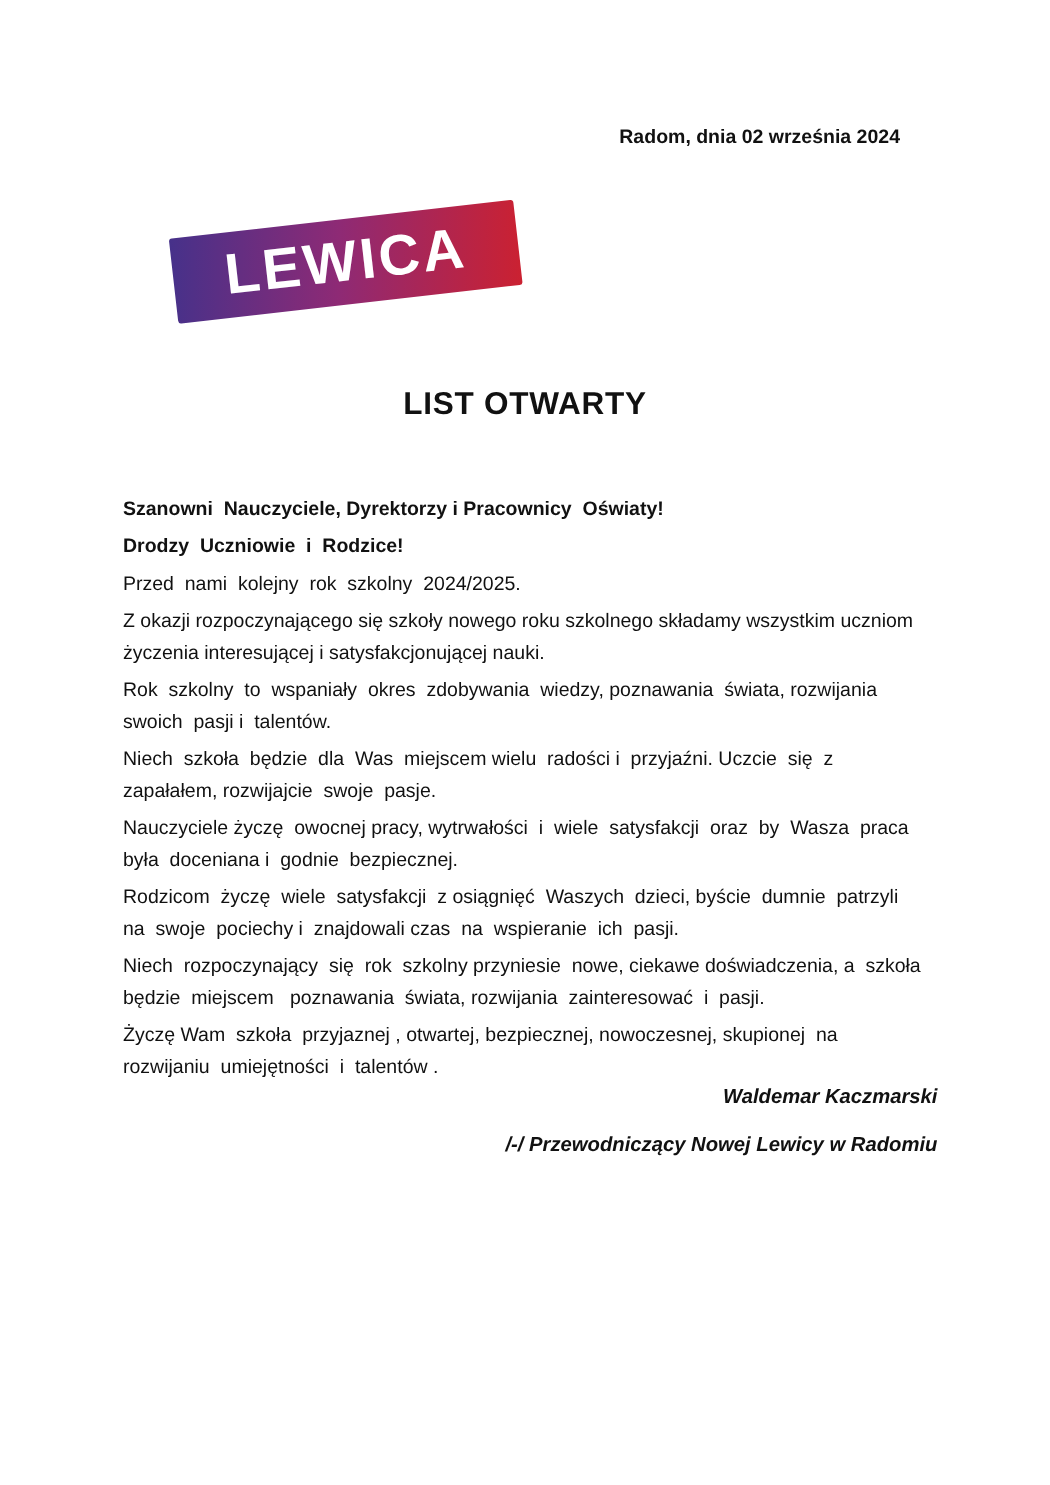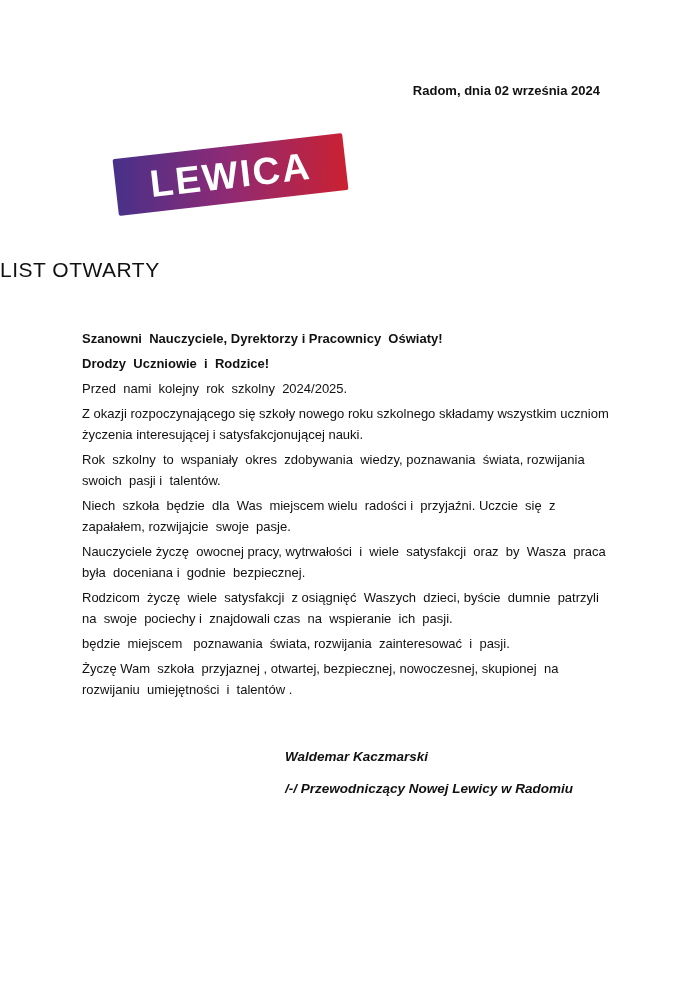--- a/index.html
+++ b/index.html
@@ -44,41 +44,42 @@
     letter-spacing: 2px;
     line-height: 1;
     user-select: none;
   }
   .title {
     position: absolute;
     top: 258px;
     left: 0;
     width: 100%;
     margin: 0;
+    text-align: center;
     font-size: 21px;
-    font-weight: normal;
+    font-weight: bold;
     letter-spacing: 0.5px;
   }
   .letter-body {
     position: absolute;
     left: 82px;
     top: 328px;
     width: 560px;
     font-size: 13px;
     line-height: 21px;
   }
   .para { margin: 0 0 4px 0; }
   .para.bold { font-weight: bold; }
   .line { white-space: pre; }
   .signature {
     position: absolute;
     left: 285px;
-    top: 749px;
+    top: 723px;
     width: 340px;
-    text-align: left;
+    text-align: right;
     font-weight: bold;
     font-style: italic;
     font-size: 13.5px;
     line-height: 16px;
   }
   .sig-name { margin-bottom: 16px; }
 </style>
 </head>
 <body>
 
@@ -116,20 +117,21 @@
       </div>
       <div class="para">
         <div class="line">Nauczyciele życzę  owocnej pracy, wytrwałości  i  wiele  satysfakcji  oraz  by  Wasza  praca</div>
         <div class="line">była  doceniana i  godnie  bezpiecznej.</div>
       </div>
       <div class="para">
         <div class="line">Rodzicom  życzę  wiele  satysfakcji  z osiągnięć  Waszych  dzieci, byście  dumnie  patrzyli</div>
         <div class="line">na  swoje  pociechy i  znajdowali czas  na  wspieranie  ich  pasji.</div>
       </div>
       <div class="para">
+        <div class="line">Niech  rozpoczynający  się  rok  szkolny przyniesie  nowe, ciekawe doświadczenia, a  szkoła</div>
         <div class="line">będzie  miejscem   poznawania  świata, rozwijania  zainteresować  i  pasji.</div>
       </div>
       <div class="para">
         <div class="line">Życzę Wam  szkoła  przyjaznej , otwartej, bezpiecznej, nowoczesnej, skupionej  na</div>
         <div class="line">rozwijaniu  umiejętności  i  talentów .</div>
       </div>
     </div>
 
   <div class="signature">
     <div class="sig-name">Waldemar Kaczmarski</div>

